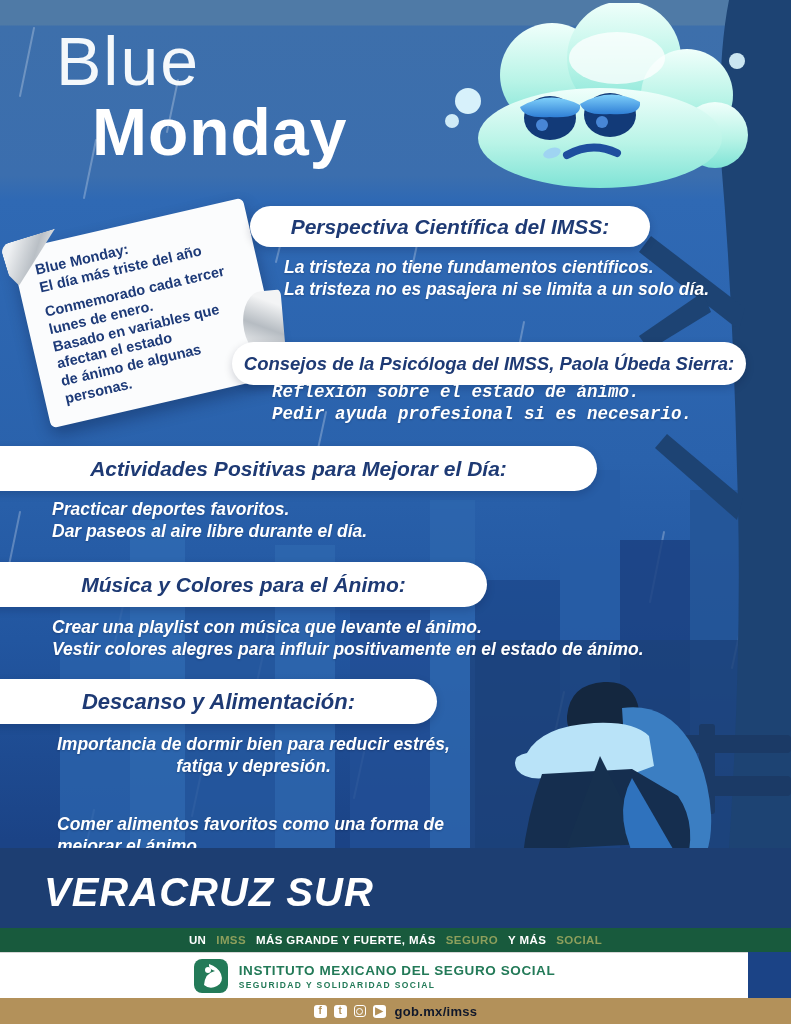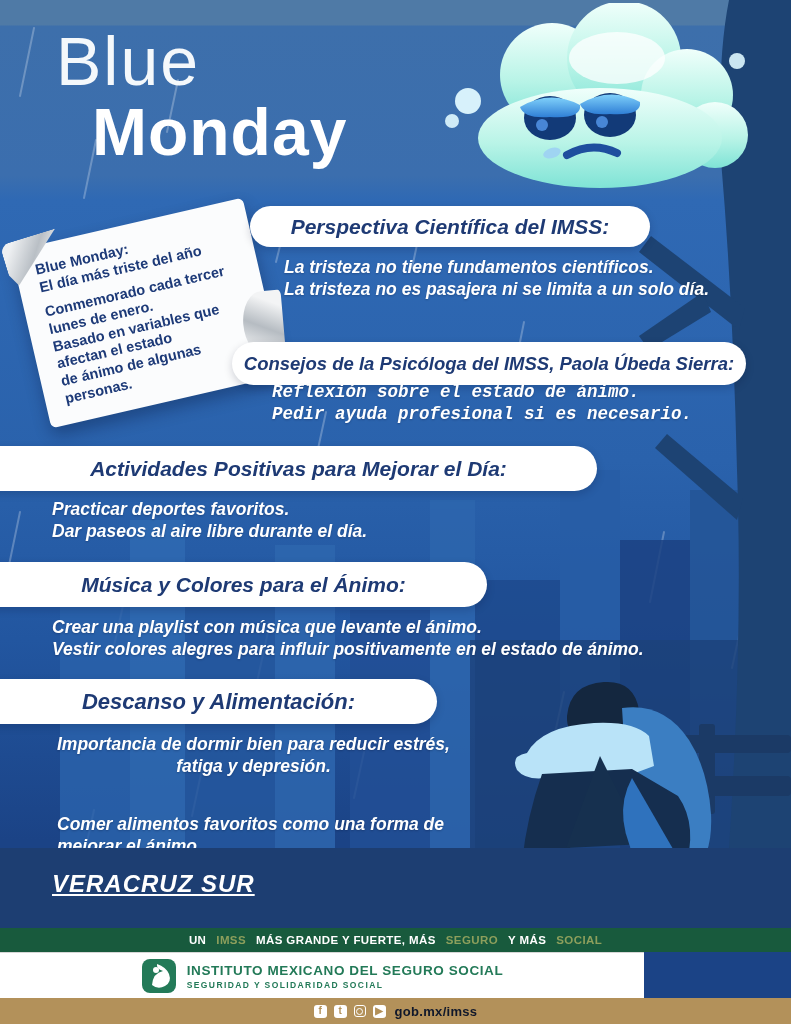--- a/index.html
+++ b/index.html
@@ -36,25 +36,25 @@
   .body{color:#ffffff;font-style:italic;font-weight:700;font-size:17.5px;line-height:1.26;
         text-shadow:0 1px 2px rgba(0,10,40,.25);}
   .b1{left:284px;top:256px;}
   .b2{left:272px;top:381px;font-family:Liberation Mono, monospace;}
   .b3{left:52px;top:498px;}
   .b4{left:52px;top:616px;}
   .b5a{left:57px;top:733px;text-align:center;}
   .b5b{left:57px;top:813px;}
   
   .veracruz-band{left:0;top:848px;width:791px;height:80px;background:#1d3e72;}
-  .veracruz{left:52px;top:870px;font-size:24px;font-weight:700;font-style:italic;color:#ffffff;letter-spacing:1px;text-decoration:underline;}
+  .veracruz{left:44px;top:870px;font-size:40px;font-weight:700;font-style:italic;color:#ffffff;letter-spacing:1px;}
   .green-bar{left:0;top:928px;width:791px;height:24px;background:#185a3d;display:flex;align-items:center;justify-content:center;
              font-size:11.5px;font-weight:700;letter-spacing:.4px;color:#ffffff;gap:10px;}
   .green-accent{color:#8d9f5c;}
-  .white-footer{left:0;top:952px;width:644px;height:46px;background:#ffffff;border-top:1px solid #d6d6d6;
+  .white-footer{left:0;top:952px;width:748px;height:46px;background:#ffffff;border-top:1px solid #d6d6d6;
                 display:flex;align-items:center;justify-content:center;gap:10px;}
   .org-block{display:flex;flex-direction:column;gap:2px;}
   .org-name{color:#237a58;font-weight:700;font-size:13.5px;letter-spacing:.6px;}
   .org-tagline{color:#237a58;font-size:8.5px;letter-spacing:1.4px;font-weight:700;}
   .gold-bar{left:0;top:998px;width:791px;height:26px;background:#b3915a;display:flex;align-items:center;justify-content:center;gap:7px;}
   .soc{width:13px;height:13px;border-radius:3px;background:#ffffff;color:#b3915a;display:flex;align-items:center;justify-content:center;
        font-size:10px;font-weight:700;line-height:1;}
   .soc.outline{background:transparent;border:1.5px solid #ffffff;color:#ffffff;width:10px;height:10px;border-radius:3px;}
   .soc .dot{width:5px;height:5px;border:1.5px solid #ffffff;border-radius:50%;}
   .gold-url{color:#0f172a;font-weight:700;font-size:13px;margin-left:2px;letter-spacing:.3px;}

